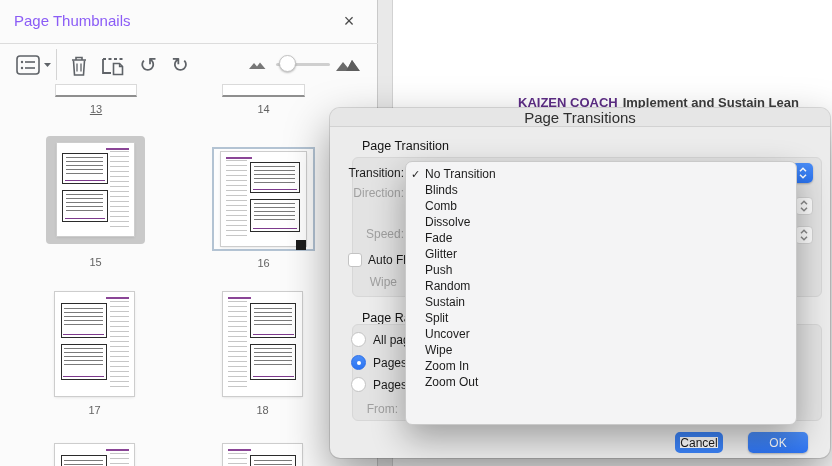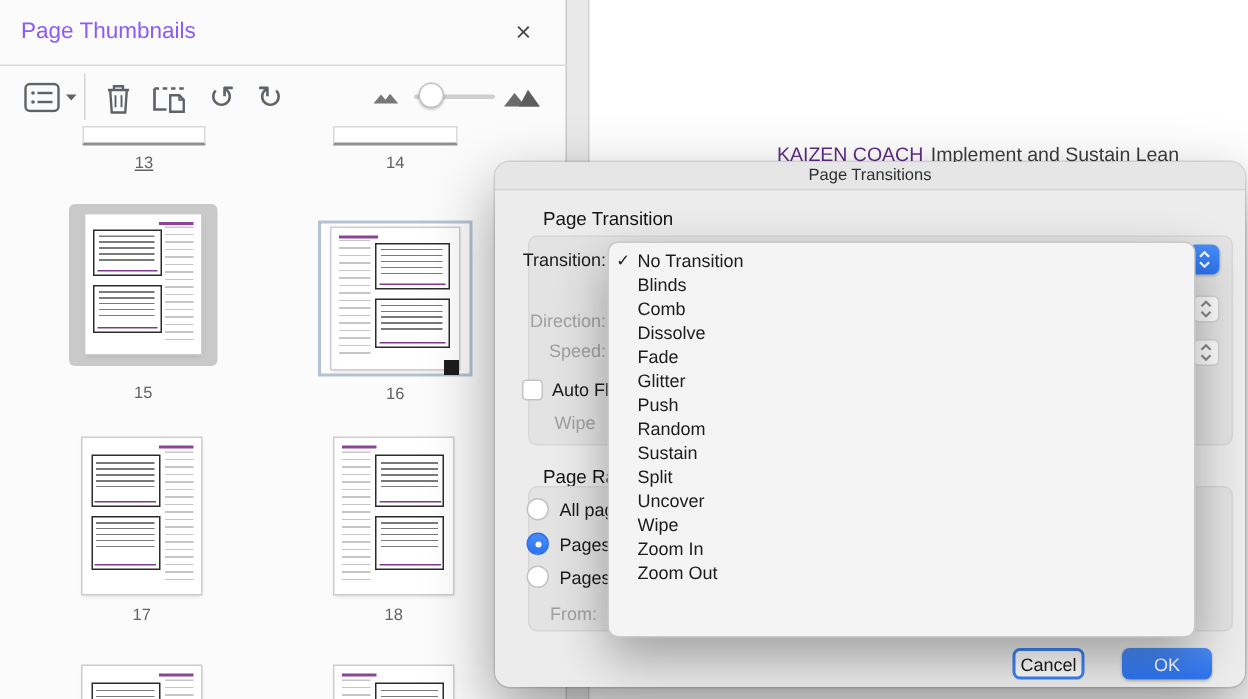--- a/index.html
+++ b/index.html
@@ -3,21 +3,21 @@
 <meta charset="utf-8">
 <style>
   * { margin:0; padding:0; box-sizing:border-box; }
   html,body { width:832px; height:466px; overflow:hidden; }
   body { font-family:"Liberation Sans", sans-serif; background:#fff; }
   .screen { position:relative; width:832px; height:466px; background:#fff; overflow:hidden; }
 
   
   .doc-bg { position:absolute; left:378px; top:0; width:454px; height:466px; background:#e9e9e9; }
   .doc-page { position:absolute; left:393px; top:0; width:439px; height:466px; background:#fff; box-shadow:-1px 0 0 #d2d2d2; }
-  .doc-heading { position:absolute; left:125px; top:95px; font-size:13px; font-weight:normal; white-space:nowrap; }
+  .doc-heading { position:absolute; left:125px; top:95px; font-size:13px; font-weight:bold; white-space:nowrap; }
   .doc-heading .accent { color:#5e2d87; margin-right:5px; }
   .doc-heading .rest { color:#3d3d3d; }
 
   
   .panel { position:absolute; left:0; top:0; width:378px; height:466px; background:#fbfbfb; border-right:1px solid #c9c9c9; }
   .panel-title { position:absolute; left:14px; top:12px; font-size:15px; color:#8b5cf6; }
   .panel-close { position:absolute; left:338px; top:10px; width:22px; height:22px; font-size:18px; color:#4a4a4a; text-align:center; line-height:22px; cursor:default; }
   .panel-hr { position:absolute; left:0; top:43px; width:378px; height:1px; background:#dcdcdc; }
 
   .tool { position:absolute; top:52px; height:26px; display:flex; align-items:center; justify-content:center; color:#5f6368; }
@@ -45,42 +45,42 @@
   .sl::after { content:""; position:absolute; left:4%; right:4%; bottom:7%; height:1px; background:#7d3a8d; }
   .mpage .ln { position:absolute; top:9%; bottom:6%; width:25%;
     background:repeating-linear-gradient(to bottom, #c6c6c6 0 1px, transparent 1px 5px); }
   .odd .ln { right:6%; } .even .ln { left:6%; }
 
   
   .dialog { position:absolute; left:330px; top:108px; width:500px; height:350px; background:#ececec;
     border-radius:10px; box-shadow:0 18px 45px rgba(0,0,0,.4), 0 0 0 1px rgba(0,0,0,.12); }
   .dlg-title { position:absolute; top:0; left:0; right:0; height:19px; background:#e6e6e6;
     border-bottom:1px solid #d2d2d2; border-radius:10px 10px 0 0; text-align:center;
-    font-size:11px; color:#2f2f2f; line-height:19px; }
+    font-size:15px; color:#2f2f2f; line-height:19px; }
   .sect-label { position:absolute; font-size:12.5px; color:#141414; }
   .groupbox { position:absolute; left:22px; width:470px; background:#e3e3e3; border:1px solid #d7d7d7; border-radius:6px; }
   .g1 { top:49px; height:140px; } .g2 { top:216px; height:97px; }
   .row-label { position:absolute; left:0; width:74px; text-align:right; font-size:12px; color:#1b1b1b; }
   .disabled { color:#a0a0a0; }
   .pop-cap { position:absolute; display:flex; align-items:center; justify-content:center; }
   .cap-blue { left:462px; top:55px; width:21px; height:20px; background:linear-gradient(#4a8df8,#2b74f2); border-radius:5px; box-shadow:0 1px 2px rgba(0,0,0,.25); }
   .cap-gray { left:465px; width:18px; height:18px; background:#fdfdfd; border:1px solid #d4d4d4; border-radius:4px; }
   .cg1 { top:89px; } .cg2 { top:118px; }
   .checkbox { position:absolute; left:18px; top:145px; width:14px; height:14px; background:#fff; border:1px solid #c3c3c3; border-radius:3px; }
   .cb-label { position:absolute; left:38px; top:145px; font-size:12px; color:#1b1b1b; }
   .radio { position:absolute; left:21px; width:15px; height:15px; border-radius:50%; background:#fff; border:1px solid #c3c3c3; }
   .radio.on { background:linear-gradient(#4a8df8,#2b74f2); border-color:#2b6ee8; }
   .radio.on::after { content:""; position:absolute; left:4.5px; top:4.5px; width:4px; height:4px; border-radius:50%; background:#fff; }
   .r1 { top:224px; } .r2 { top:247px; } .r3 { top:269px; }
   .radio-label { position:absolute; left:43px; font-size:12px; color:#1b1b1b; }
   .rl1 { top:225px; } .rl2 { top:248px; } .rl3 { top:270px; }
   .from-label { position:absolute; left:0; width:68px; text-align:right; font-size:12px; top:294px; }
   .btn { position:absolute; top:324px; height:21px; border-radius:5px; font-size:12px;
     display:flex; align-items:center; justify-content:center; }
-  .btn-cancel { left:345px; width:48px; background:#fff; border:2px solid #3b82f6; color:#1b1b1b; }
+  .btn-cancel { left:345px; width:48px; background:#fff; border:5px solid #3b82f6; color:#1b1b1b; }
   .btn-ok { left:418px; width:60px; background:linear-gradient(#4a8df8,#2e74f2); color:#fff; box-shadow:0 1px 2px rgba(0,0,0,.25); }
 
   
   .menu { position:absolute; left:405px; top:161px; width:392px; height:264px; background:#f4f4f5;
     border:1px solid #c9c9c9; border-radius:7px; box-shadow:0 14px 34px rgba(0,0,0,.32); padding-top:4px; }
   .menu-item { height:16px; line-height:16px; font-size:12px; color:#1c1c1c; padding-left:19px; position:relative; }
   .menu-item .chk { position:absolute; left:3px; top:0; width:13px; text-align:center; font-size:11px; color:#1c1c1c; }
 </style>
 </head>
 <body>
@@ -200,21 +200,21 @@
     </div>
   </div>
 
   <div class="dialog">
     <div class="dlg-title">Page Transitions</div>
 
     <div class="sect-label" style="left:32px; top:31px;">Page Transition</div>
     <div class="groupbox g1"></div>
 
     <div class="row-label" style="top:58px;">Transition:</div>
-    <div class="row-label disabled" style="top:99px;">Direction:</div>
+    <div class="row-label disabled" style="top:78px;">Direction:</div>
     <div class="row-label disabled" style="top:119px;">Speed:</div>
 
     <div class="pop-cap cap-blue">
       <svg width="8" height="12" viewBox="0 0 8 12">
         <path d="M1 4.2 L4 1.2 L7 4.2" fill="none" stroke="#fff" stroke-width="1.5"></path>
         <path d="M1 7.8 L4 10.8 L7 7.8" fill="none" stroke="#fff" stroke-width="1.5"></path>
       </svg>
     </div>
     <div class="pop-cap cap-gray cg1">
       <svg width="8" height="12" viewBox="0 0 8 12">

